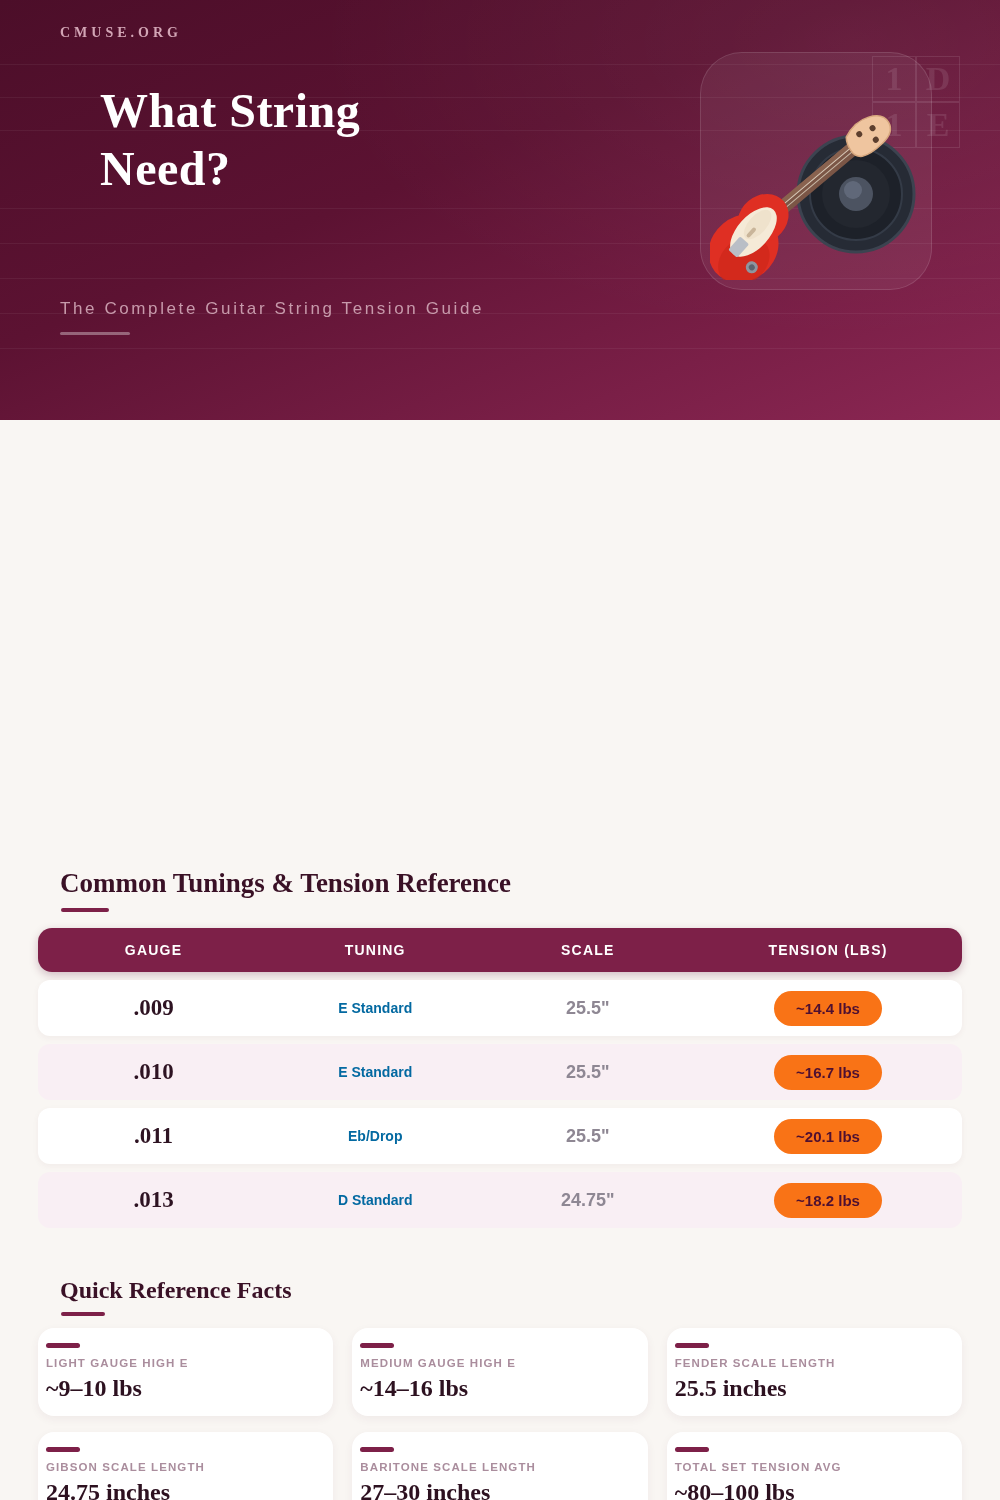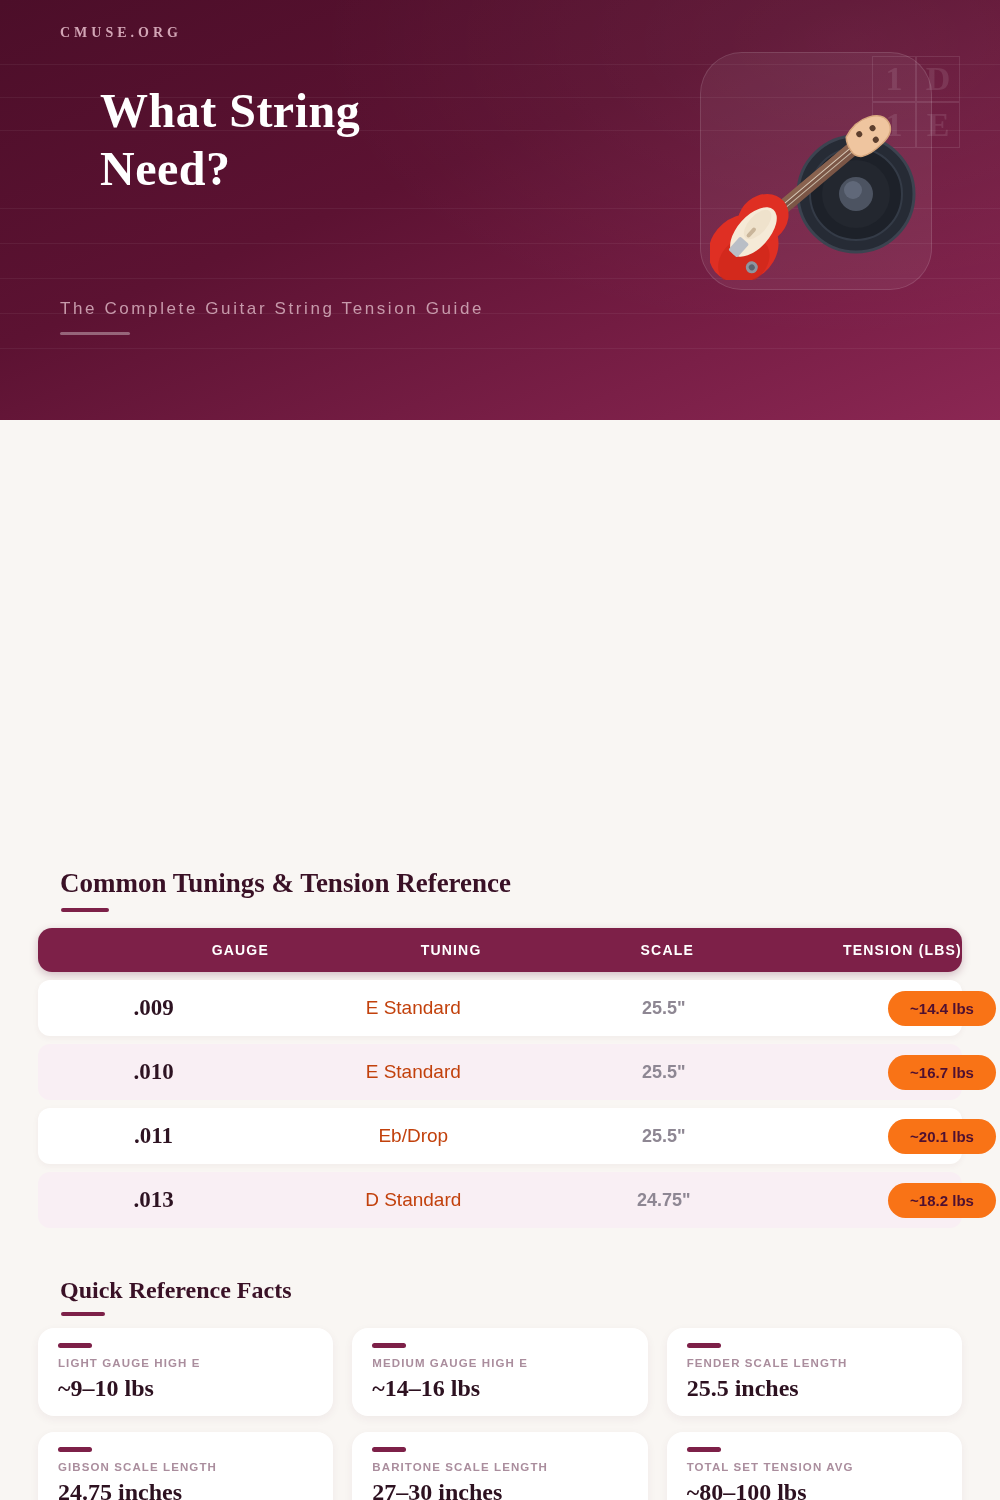--- a/index.html
+++ b/index.html
@@ -74,47 +74,47 @@
   .r-table { position:absolute; left:61px; top:488px; width:48px; }
 
   
   .ref-table { position:absolute; left:38px; top:508px; width:924px; }
   .thead {
     display:grid; grid-template-columns:25% 23% 23% 29%;
     background:#7d2048; border-radius:14px; height:44px; align-items:center;
     box-shadow:0 3px 8px rgba(90,20,50,0.25);
   }
   .thead .th {
-    text-align:right; color:#ffffff; font-weight:bold;
+    text-align:center; color:#ffffff; font-weight:bold;
     font-size:14px; letter-spacing:1.2px;
   }
   .trow {
     display:grid; grid-template-columns:25% 23% 23% 29%;
     align-items:center; height:56px; border-radius:12px; margin-top:8px;
-    background:#ffffff; box-shadow:0 2px 6px rgba(90,40,60,0.05);gap:38px;
+    background:#ffffff; box-shadow:0 2px 6px rgba(90,40,60,0.05);
   }
   .trow.alt { background:#f9eff4; box-shadow:none; }
   .trow .td { text-align:center; }
   .td-gauge { font-family:"Liberation Serif", serif; font-weight:bold; font-size:23px; color:#2e1322; }
-  .td-tuning { font-weight:normal; font-size:19px; color:#c2410c; }
+  .td-tuning { font-weight:bold; font-size:14px; color:#0369a1; }
   .td-scale { font-weight:bold; font-size:18px; color:#8e8793; }
   .badge {
     display:inline-block; background:#f97316; color:#4e1031;
     font-weight:bold; font-size:15px; padding:9px 22px; border-radius:19px;
   }
 
   
   .h-facts { position:absolute; left:60px; top:857px; font-size:24px; }
   .r-facts { position:absolute; left:61px; top:892px; width:44px; }
   .facts-grid {
     position:absolute; left:38px; top:908px; width:924px;
     display:grid; grid-template-columns:1fr 1fr 1fr; gap:16px 19px;
   }
   .fact-card {
-    background:#ffffff; border-radius:16px; height:88px; padding:15px 20px 0 20px;
+    background:#ffffff; border-radius:16px; height:88px; padding:15px 20px 0 8px;
     box-shadow:0 3px 10px rgba(90,40,60,0.06);
   }
   .fact-dash { width:34px; height:5px; background:#7d2048; border-radius:3px; margin-bottom:9px; }
   .fact-label { font-size:11.5px; font-weight:bold; letter-spacing:1.1px; color:#aa8d9d; }
   .fact-value { font-family:"Liberation Serif", serif; font-weight:bold; font-size:24px; color:#2d1120; margin-top:6px; }
 </style>
 </head>
 <body>
 
 <div class="page">

